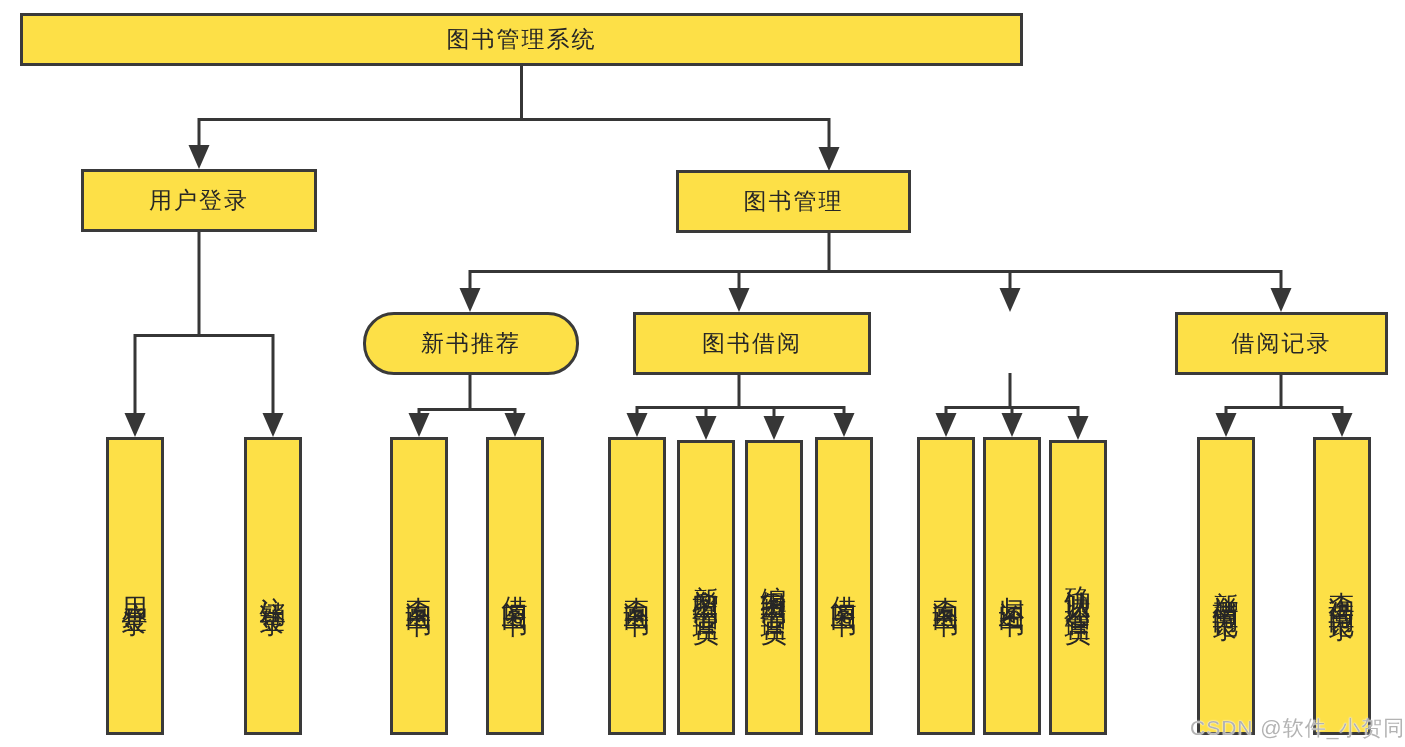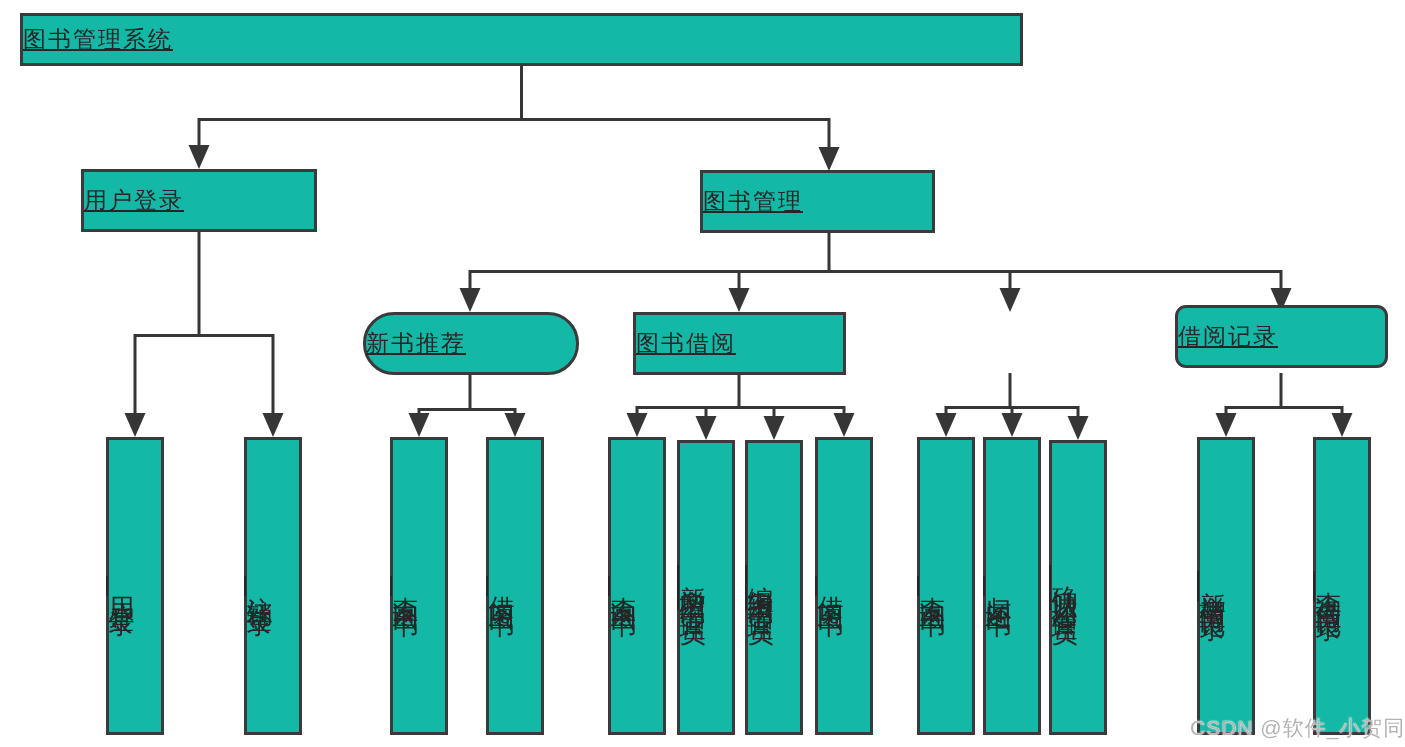--- a/index.html
+++ b/index.html
@@ -2,22 +2,22 @@
 <html><head>
 <meta charset="utf-8">
 <style>
   html,body{margin:0;padding:0;background:#ffffff;}
   .canvas{
     position:relative;width:1405px;height:747px;background:#ffffff;
     font-family:"Liberation Sans","DejaVu Sans",sans-serif;overflow:hidden;
   }
   .wires{position:absolute;left:0;top:0;z-index:0;}
   .node{
-    position:absolute;box-sizing:border-box;border:3px solid #3a3a3a;background:#14b8a6;
-    display:flex;align-items:center;color:#262626;z-index:1;text-decoration:underline;
+    position:absolute;box-sizing:border-box;border:3px solid #3a3a3a;background:#fde047;
+    display:flex;align-items:center;justify-content:center;color:#262626;z-index:1;
   }
   .h-node .lbl{font-size:23px;letter-spacing:2px;white-space:nowrap;}
   .leaf .lbl{
     writing-mode:vertical-rl;text-orientation:mixed;
     font-size:26px;line-height:1;letter-spacing:5px;white-space:nowrap;
   }
   .watermark{
     position:absolute;left:1190px;top:714px;z-index:3;
     font-size:21px;color:#b3b3b3;letter-spacing:1px;white-space:nowrap;
     text-shadow:0 0 2px #ffffff,0 0 1px #ffffff;
@@ -68,31 +68,31 @@
     </g>
   </svg>
 
   <div class="node h-node" style="left:20px;top:13px;width:1003px;height:53px;">
     <span class="lbl">图书管理系统</span>
   </div>
 
   <div class="node h-node" style="left:81px;top:169px;width:236px;height:63px;">
     <span class="lbl">用户登录</span>
   </div>
-  <div class="node h-node" style="left:700px;top:170px;width:235px;height:63px;">
+  <div class="node h-node" style="left:676px;top:170px;width:235px;height:63px;">
     <span class="lbl">图书管理</span>
   </div>
 
   <div class="node h-node" style="left:363px;top:312px;width:216px;height:63px;border-radius:31px;">
     <span class="lbl">新书推荐</span>
   </div>
-  <div class="node h-node" style="left:633px;top:312px;width:213px;height:63px;">
+  <div class="node h-node" style="left:633px;top:312px;width:238px;height:63px;">
     <span class="lbl">图书借阅</span>
   </div>
-  <div class="node h-node" style="left:1175px;top:305px;width:213px;height:63px;border-radius:11px;">
+  <div class="node h-node" style="left:1175px;top:312px;width:213px;height:63px;">
     <span class="lbl">借阅记录</span>
   </div>
 
   <div class="node leaf" style="left:106px;top:437px;width:58px;height:298px;">
     <span class="lbl">用户登录</span>
   </div>
   <div class="node leaf" style="left:244px;top:437px;width:58px;height:298px;">
     <span class="lbl">注销登录</span>
   </div>
 

